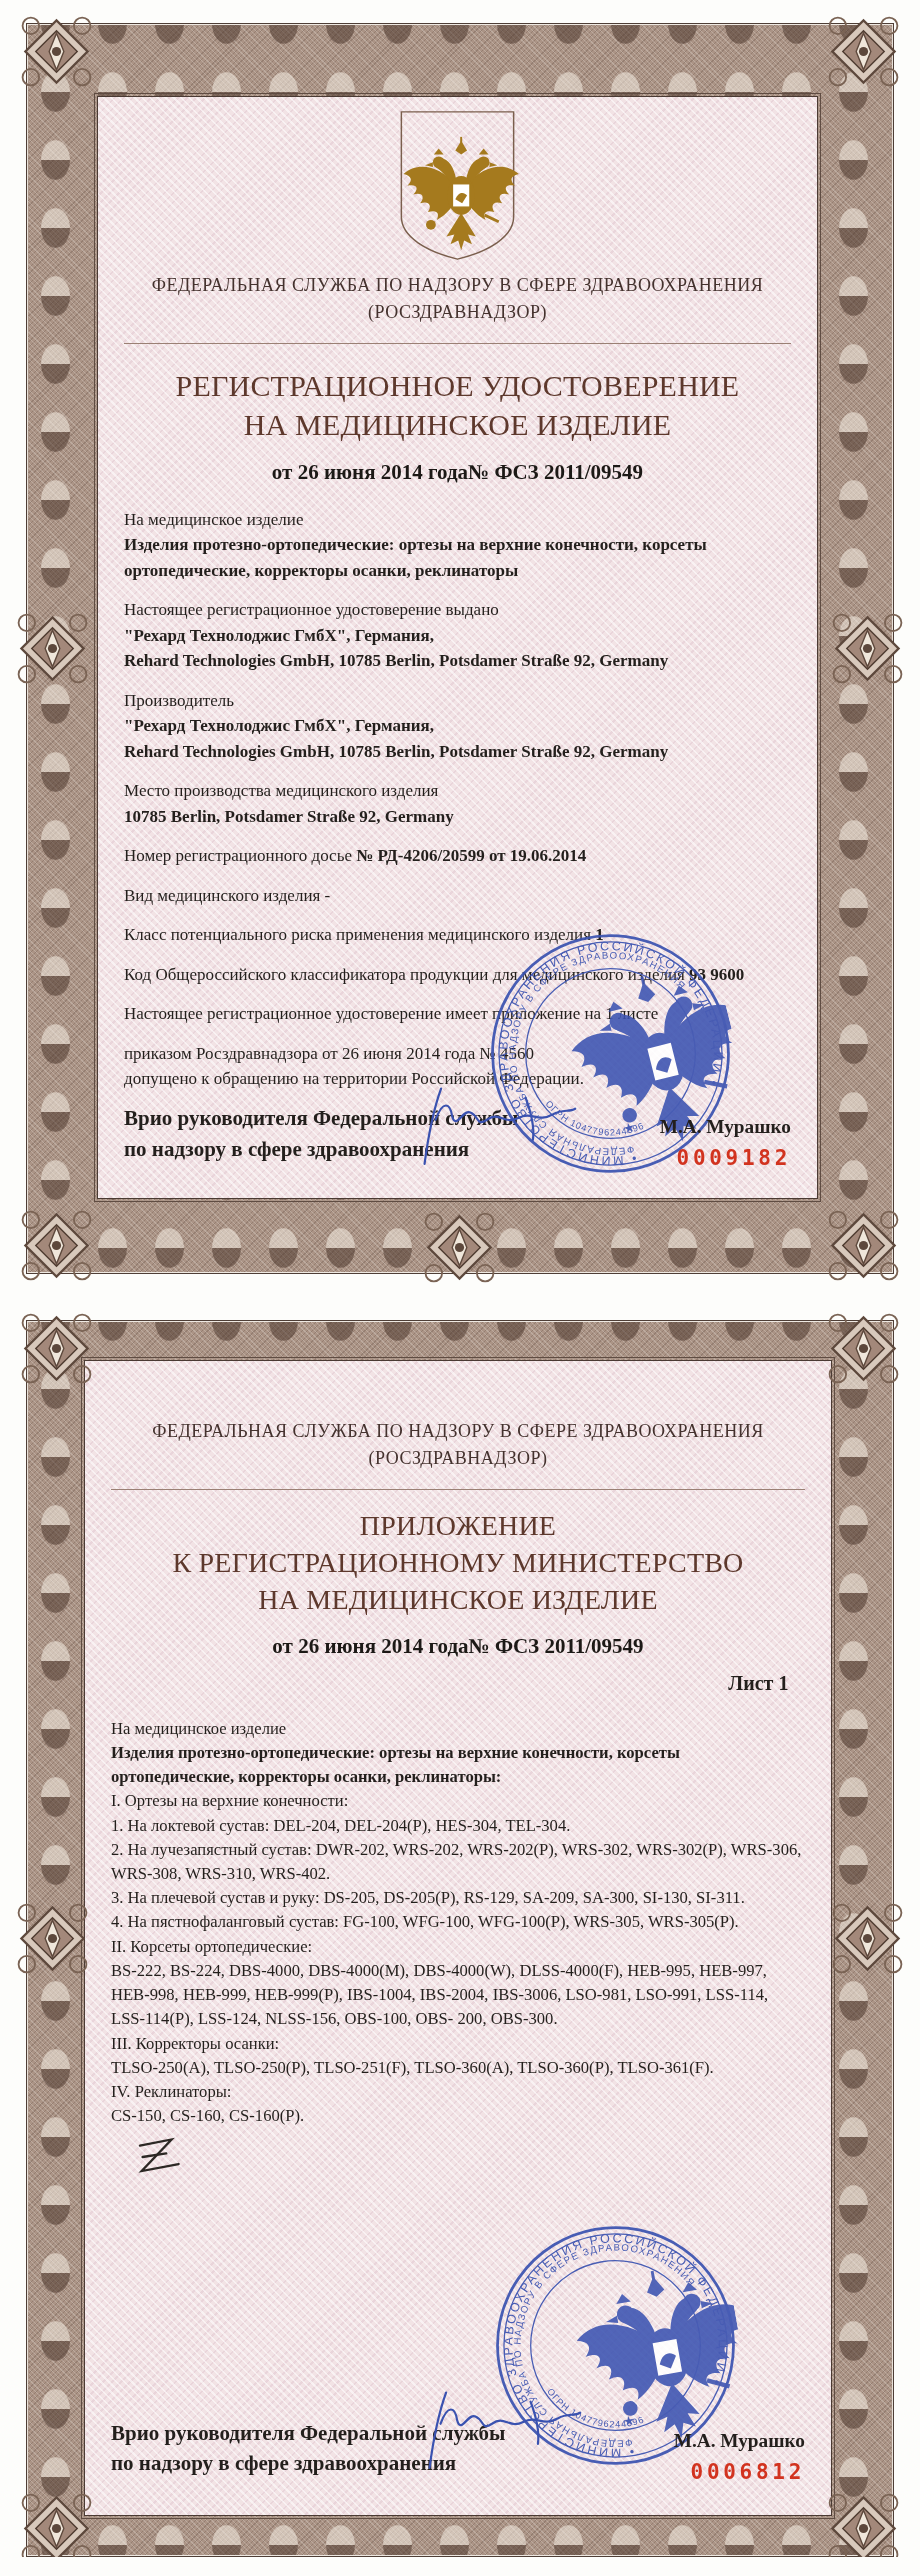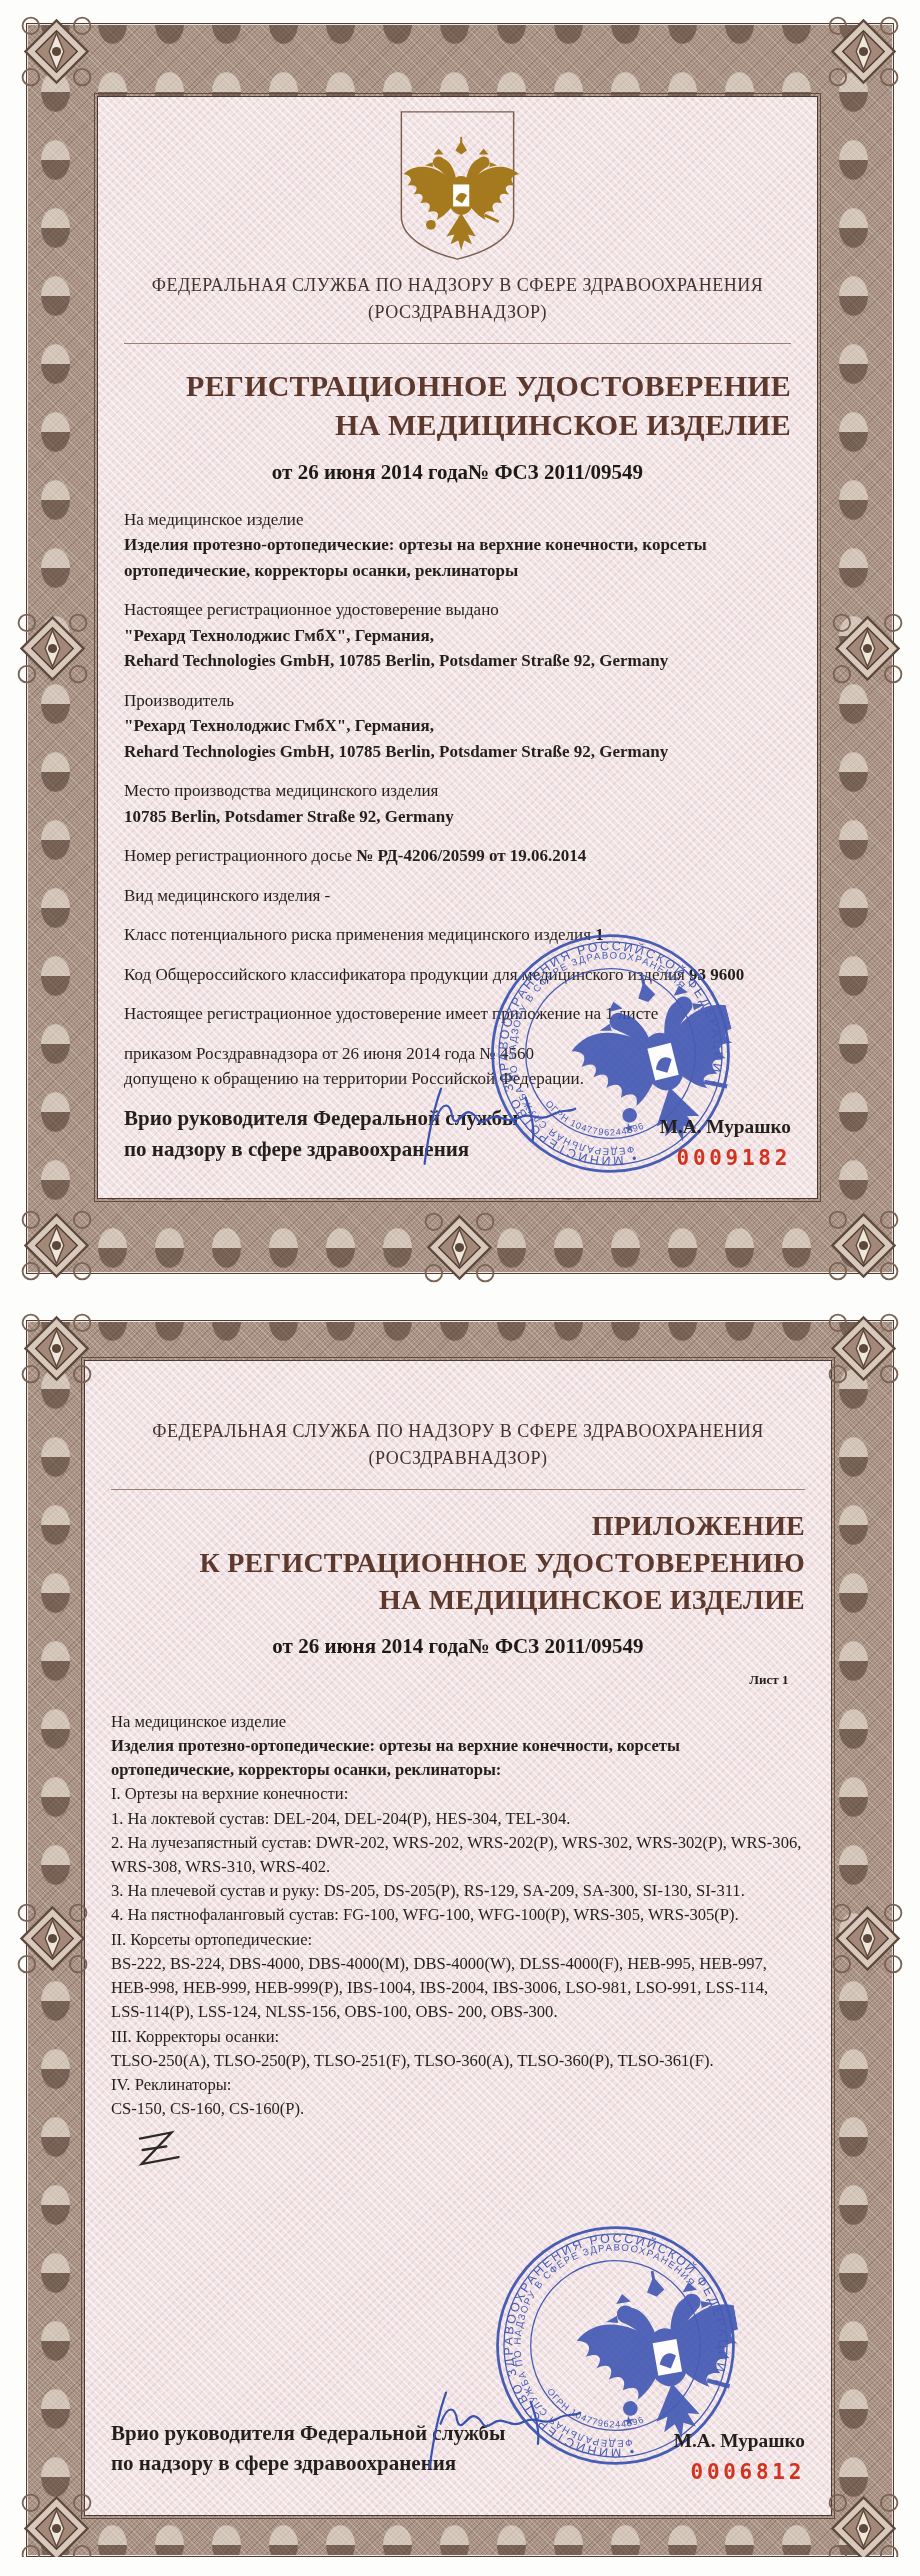--- a/index.html
+++ b/index.html
@@ -49,29 +49,29 @@
   .orn.ml{top:50%;left:-13px;margin-top:-39px;} .orn.mr{top:50%;right:-13px;margin-top:-39px;} .orn.bc{bottom:-13px;left:50%;margin-left:-39px;}
   
   .emblem{display:flex;justify-content:center;margin-top:11px;}
   .agency{
     text-align:center;color:#44322e;
     font-size:18px;line-height:1.5;margin-top:9.2px;
     letter-spacing:0.5px;
   }
   .rule{border-top:0.9px solid #9a8074;margin-top:16.6px;}
   .cert-title{
-    text-align:right;font-weight:bold;color:#5d382c;
+    text-align:center;font-weight:normal;color:#5d382c;
     font-size:30px;line-height:1.32;margin-top:22px;letter-spacing:0.2px;
   }
   .app-title{font-size:28px;margin-top:18.4px;}
   .dateline{
     display:flex;justify-content:center;
     font-weight:bold;font-size:21px;margin-top:14.7px;color:#1c1916;
   }
-  .sheet{ text-align:right;font-weight:bold;font-size:13px;margin-top:13px;padding-right:16.6px;}
+  .sheet{ text-align:right;font-weight:bold;font-size:20px;margin-top:13px;padding-right:16.6px;}
   .fields{margin-top:22px;font-size:17px;line-height:1.5;}
   .field{margin-bottom:14px;}
   .field-label{white-space:pre-line;}
   .field-value{font-weight:bold;white-space:pre-line;}
   .field.inline .field-label, .field.inline .field-value{display:inline;}
   .app-body{margin-top:22px;font-size:16.6px;line-height:1.46;}
   .app-intro{}
   .app-device{font-weight:bold;}
   .app-line{}
   .zmark{margin:5.5px 0 0 20px;}
@@ -315,21 +315,21 @@
     <div style="height:48px"></div>
     <div class="agency">
       <div>ФЕДЕРАЛЬНАЯ СЛУЖБА ПО НАДЗОРУ В СФЕРЕ ЗДРАВООХРАНЕНИЯ</div>
       <div>(РОСЗДРАВНАДЗОР)</div>
     </div>
 
     <div class="rule"></div>
 
     <div class="cert-title app-title">
       <div>ПРИЛОЖЕНИЕ</div>
-      <div>К РЕГИСТРАЦИОННОЕ УДОСТОВЕРЕНИЮ</div>
+      <div>К РЕГИСТРАЦИОННОМУ МИНИСТЕРСТВО</div>
       <div>НА МЕДИЦИНСКОЕ ИЗДЕЛИЕ</div>
     </div>
 
     <div class="dateline">
       <span>от  26 июня 2014 года</span>
       <span>№  ФСЗ 2011/09549</span>
     </div>
 
     <div class="sheet">Лист   1</div>
 

